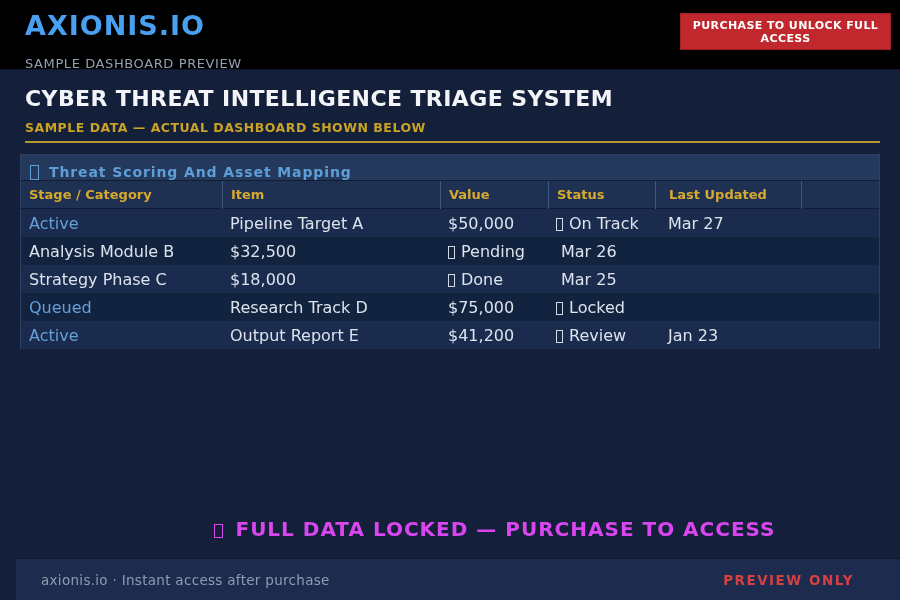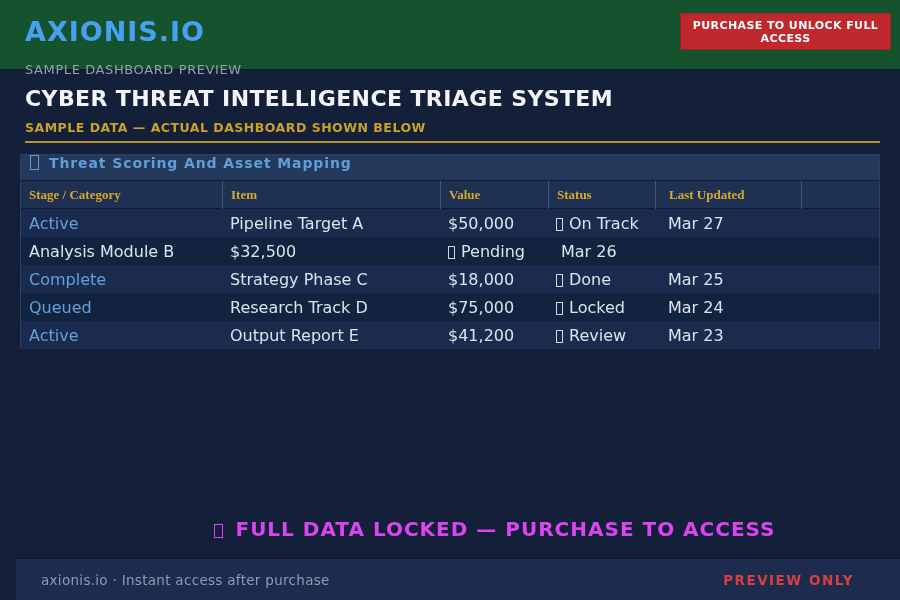--- a/index.html
+++ b/index.html
@@ -9,23 +9,23 @@
     width: 900px; height: 600px;
     background: #142039;
     font-family: "DejaVu Sans", "Liberation Sans", sans-serif;
     overflow: hidden;
   }
 
   
   .header {
     position: relative;
     height: 70px;
-    background: #14532d;
+    background: #000000;
     border-bottom: 1px solid #0E1830;
-    padding: 16px 0 0 25px;
+    padding: 10px 0 0 25px;
   }
   .logo {
     color: #4AA0F0;
     font-size: 27px;
     font-weight: bold;
     letter-spacing: 1px;
     line-height: 1.2;
   }
   .tagline {
     color: #94A0B2;
@@ -71,21 +71,21 @@
 
   
   .table-card {
     margin-top: 11px;
     width: 860px;
     border: 1px solid #2B4066;
     border-bottom: none;
   }
   .section-bar {
     display: flex;
-    align-items: flex-start;
+    align-items: flex-end;
     height: 26px;
     background: #24395C;
     border-bottom: 1px solid #101C33;
     padding-left: 9px;
     color: #5E9FD8;
     font-size: 14px;
     font-weight: bold;
     letter-spacing: 0.9px;
   }
   .section-bar .tofu { margin-right: 10px; }
@@ -95,21 +95,20 @@
     grid-template-columns: 201px 218px 108px 107px 146px 78px;
     height: 28px;
     align-items: center;
   }
   .thead {
     background: #1E3152;
     border-bottom: 1px solid #101C33;
     color: #D8A92F;
     font-size: 13px;
     font-weight: bold;
-    font-family: Liberation Serif, serif;
   }
   .thead .cell { border-left: 1px solid #3D5983; height: 28px; line-height: 28px; }
   .thead .cell:first-child { border-left: none; }
   .cell { padding-left: 8px; overflow: hidden; white-space: nowrap; }
   .cell.c-updated { padding-left: 13px; }
 
   .tbody-row { font-size: 16px; color: #DCE3EC; }
   .tbody-row:nth-child(odd)  { background: #1A2B4D; }
   .tbody-row:nth-child(even) { background: #12233F; }
   .tbody-row .c-stage { color: #64A0DA; }
@@ -203,41 +202,39 @@
         <div class="cell"></div>
       </div>
       <div class="trow tbody-row">
         <div class="cell">Analysis Module B</div>
         <div class="cell">$32,500</div>
         <div class="cell status-cell"><span class="tofu"></span><span>Pending</span></div>
         <div class="cell c-updated">Mar 26</div>
         <div class="cell"></div>
       </div>
       <div class="trow tbody-row">
-        <div class="cell c-stage">Complete</div>
         <div class="cell">Strategy Phase C</div>
         <div class="cell">$18,000</div>
         <div class="cell status-cell"><span class="tofu"></span><span>Done</span></div>
         <div class="cell c-updated">Mar 25</div>
         <div class="cell"></div>
       </div>
       <div class="trow tbody-row">
         <div class="cell c-stage">Queued</div>
         <div class="cell">Research Track D</div>
         <div class="cell">$75,000</div>
         <div class="cell status-cell"><span class="tofu"></span><span>Locked</span></div>
-        <div class="cell c-updated">Mar 24</div>
         <div class="cell"></div>
       </div>
       <div class="trow tbody-row">
         <div class="cell c-stage">Active</div>
         <div class="cell">Output Report E</div>
         <div class="cell">$41,200</div>
         <div class="cell status-cell"><span class="tofu"></span><span>Review</span></div>
-        <div class="cell c-updated">Mar 23</div>
+        <div class="cell c-updated">Jan 23</div>
         <div class="cell"></div>
       </div>
     </div>
   </div>
 </div>
 
 <div class="locked-banner">
   <span class="tofu"></span><span>FULL DATA LOCKED — PURCHASE TO ACCESS</span>
 </div>
 

